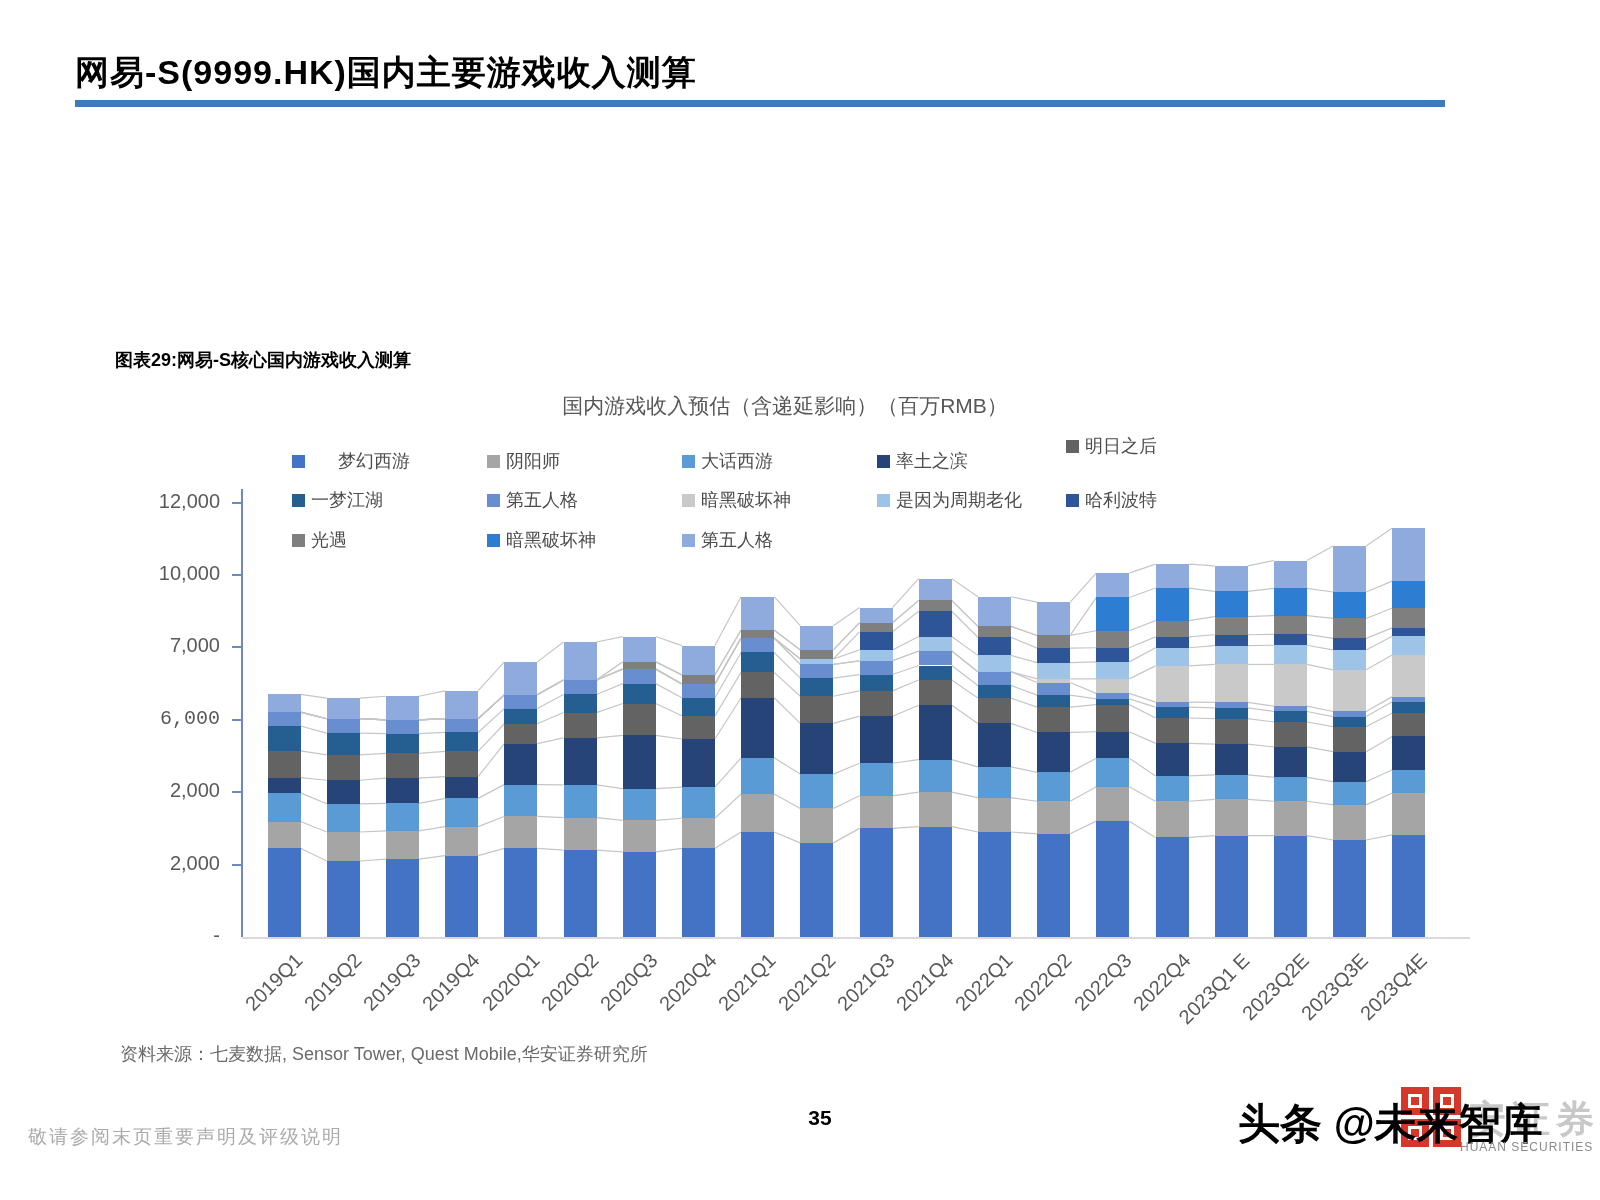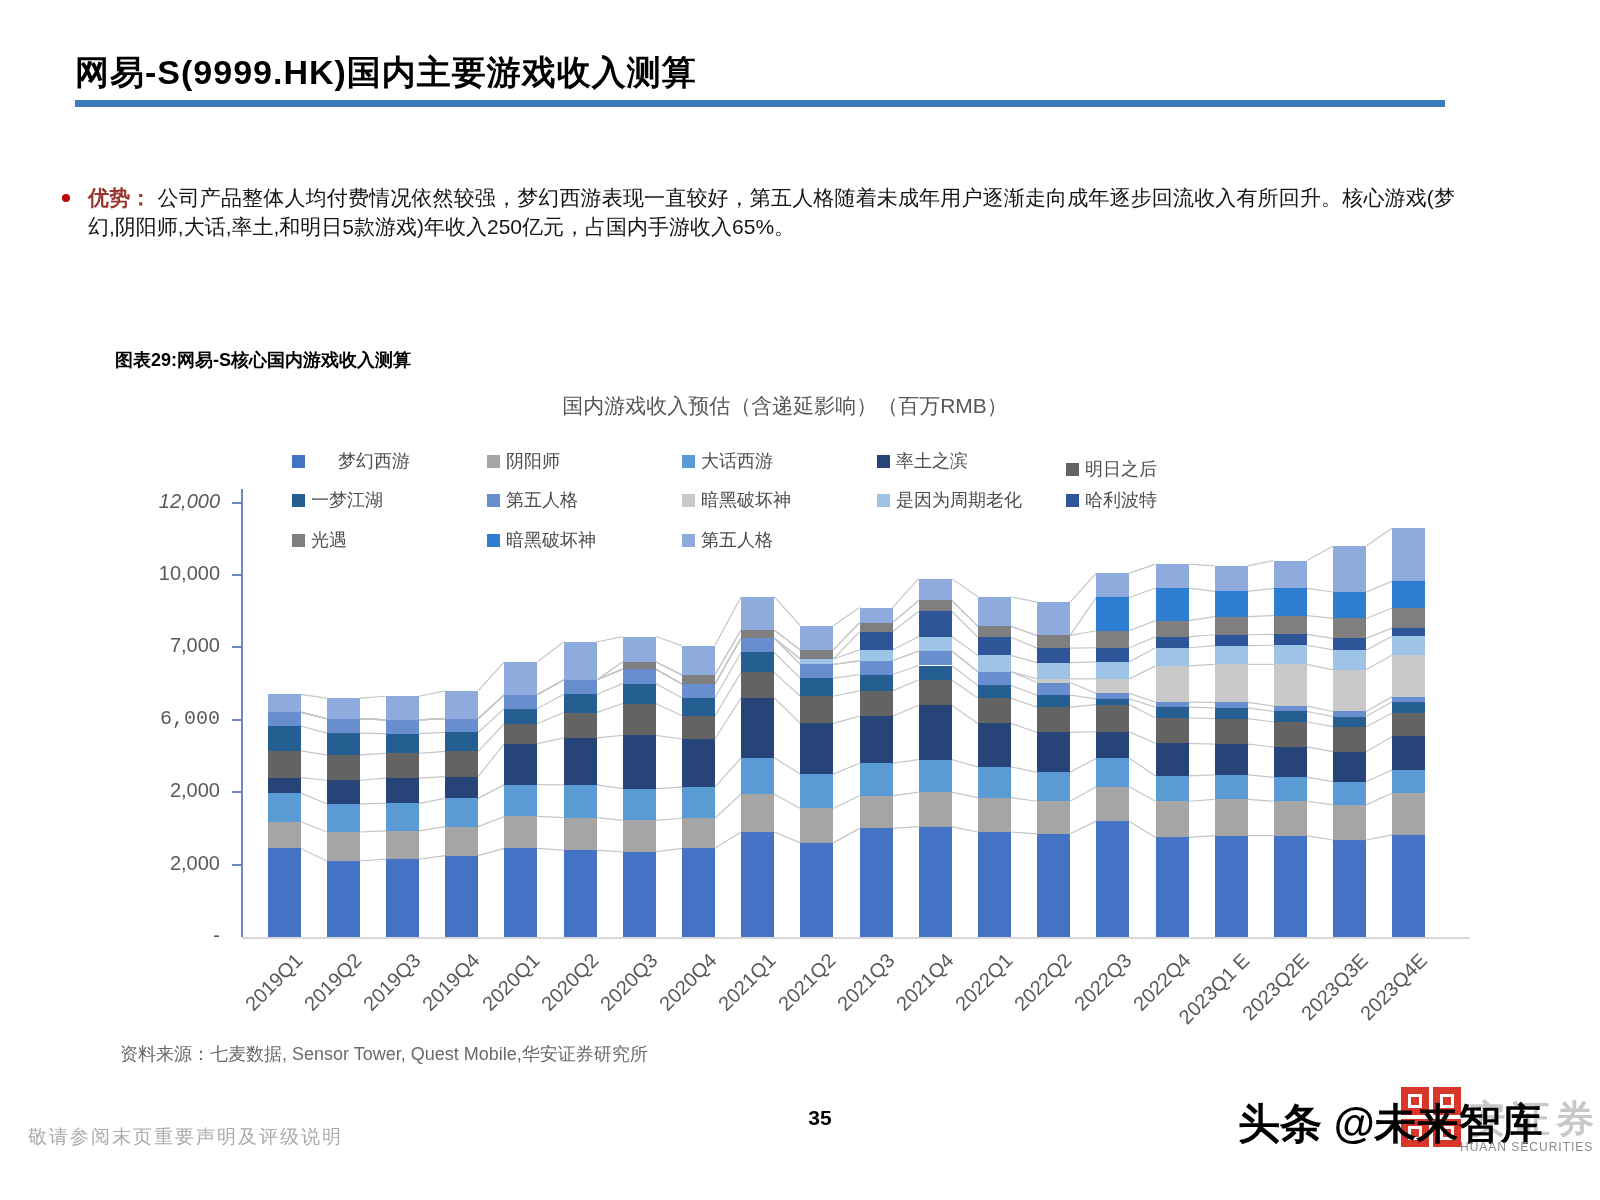--- a/index.html
+++ b/index.html
@@ -38,23 +38,20 @@
   .wm-text{position:absolute;left:1238px;top:1096px;font-size:42px;font-weight:bold;color:#000;white-space:nowrap;}
   .huaan-en{position:absolute;left:1460px;top:1140px;font-size:12px;color:#8a8a8a;letter-spacing:1px;white-space:nowrap;}
 </style>
 </head>
 <body>
 
 <div class="page-title">网易-S(9999.HK)国内主要游戏收入测算</div>
 <div class="title-rule"></div>
 
 <div class="bullets">
-  <div class="bullet">
-    <span class="dot"></span><span class="blabel">优势：</span><span>公司产品整体人均付费情况依然较强，梦幻西游表现一直较好，第五人格随着未成年用户逐渐走向成年逐步回流收入有所回升。核心游戏(梦幻,阴阳师,大话,率土,和明日5款游戏)年收入250亿元，占国内手游收入65%。</span>
-  </div>
 </div>
 
 <div class="fig-caption">图表29:网易-S核心国内游戏收入测算</div>
 <div class="chart-title">国内游戏收入预估（含递延影响）（百万RMB）</div>
 
 <svg id="series-lines" width="1600" height="1200">
     <line x1="300.5" y1="848.31" x2="326.7" y2="860.98" stroke="#C6C6C6" stroke-width="1.2"></line>
     <line x1="359.7" y1="860.98" x2="385.9" y2="859.17" stroke="#C6C6C6" stroke-width="1.2"></line>
     <line x1="418.9" y1="859.17" x2="445.1" y2="855.55" stroke="#C6C6C6" stroke-width="1.2"></line>
     <line x1="478.1" y1="855.55" x2="504.29999999999995" y2="848.31" stroke="#C6C6C6" stroke-width="1.2"></line>
@@ -304,21 +301,21 @@
   </svg>
 <div id="chart-layer">
     <div style="left: 241px; top: 489px; width: 2px; height: 448px; background: rgb(109, 137, 191);"></div>
     <div style="left: 232px; top: 863.6px; width: 10px; height: 2px; background: rgb(109, 137, 191);"></div>
     <div style="left: 232px; top: 791.2px; width: 10px; height: 2px; background: rgb(109, 137, 191);"></div>
     <div style="left: 232px; top: 718.8px; width: 10px; height: 2px; background: rgb(109, 137, 191);"></div>
     <div style="left: 232px; top: 646.4px; width: 10px; height: 2px; background: rgb(109, 137, 191);"></div>
     <div style="left: 232px; top: 574px; width: 10px; height: 2px; background: rgb(109, 137, 191);"></div>
     <div style="left: 232px; top: 501.6px; width: 10px; height: 2px; background: rgb(109, 137, 191);"></div>
     <div style="left: 242px; top: 937px; width: 1228px; height: 2px; background: rgb(217, 217, 217);"></div>
-    <div class="ylab" style="left: 90px; top: 489.6px; font-style: italic;">12,000</div>
+    <div class="ylab" style="left: 90px; top: 489.6px;">12,000</div>
     <div class="ylab" style="left: 90px; top: 562px;">10,000</div>
     <div class="ylab" style="left: 90px; top: 634.4px;">7,000</div>
     <div class="ylab" style="left: 90px; top: 706.8px; font-family: Liberation Mono, monospace;">6,000</div>
     <div class="ylab" style="left: 90px; top: 779.2px;">2,000</div>
     <div class="ylab" style="left: 90px; top: 851.6px;">2,000</div>
     <div class="ylab" style="left: 90px; top: 924px;">-</div>
     <div style="left: 267.5px; top: 848.31px; width: 33px; height: 88.69px; background: rgb(68, 114, 196);"></div>
     <div style="left: 326.7px; top: 860.98px; width: 33px; height: 76.02px; background: rgb(68, 114, 196);"></div>
     <div style="left: 385.9px; top: 859.17px; width: 33px; height: 77.83px; background: rgb(68, 114, 196);"></div>
     <div style="left: 445.1px; top: 855.55px; width: 33px; height: 81.45px; background: rgb(68, 114, 196);"></div>
@@ -555,21 +552,21 @@
       <span class="lt">阴阳师</span>
     </div>
     <div class="legend-item" style="left: 682px; top: 449px;">
       <span class="sw" style="background: rgb(91, 155, 213);"></span>
       <span class="lt">大话西游</span>
     </div>
     <div class="legend-item" style="left: 877px; top: 449px;">
       <span class="sw" style="background: rgb(38, 68, 120);"></span>
       <span class="lt">率土之滨</span>
     </div>
-    <div class="legend-item" style="left: 1066px; top: 457px;">
+    <div class="legend-item" style="left: 1066px; top: 434px;">
       <span class="sw" style="background: rgb(99, 99, 99);"></span>
       <span class="lt">明日之后</span>
     </div>
     <div class="legend-item" style="left: 292px; top: 488px;">
       <span class="sw" style="background: rgb(37, 94, 145);"></span>
       <span class="lt">一梦江湖</span>
     </div>
     <div class="legend-item" style="left: 487px; top: 488px;">
       <span class="sw" style="background: rgb(105, 142, 208);"></span>
       <span class="lt">第五人格</span>

